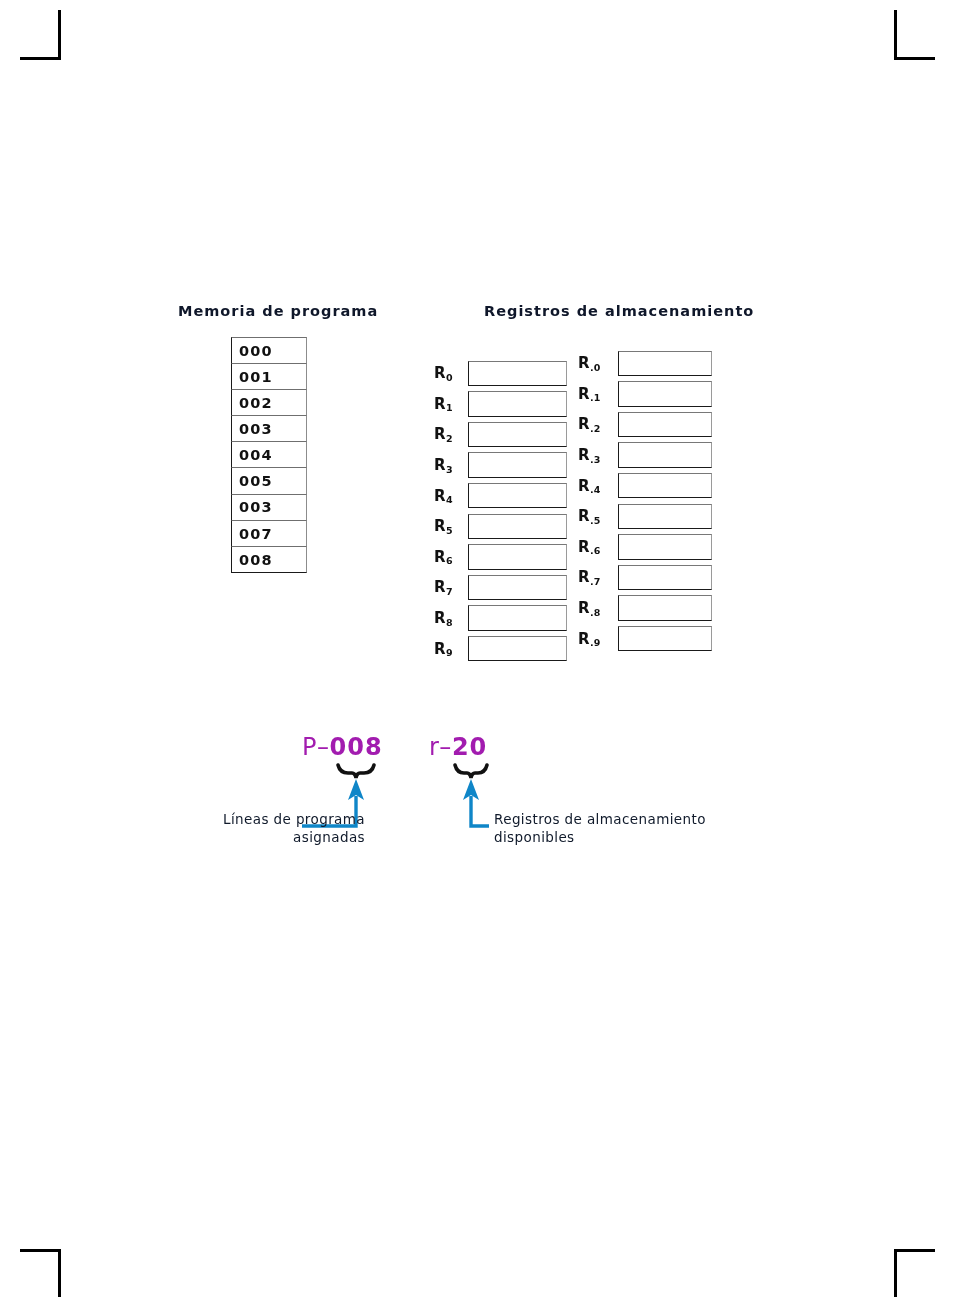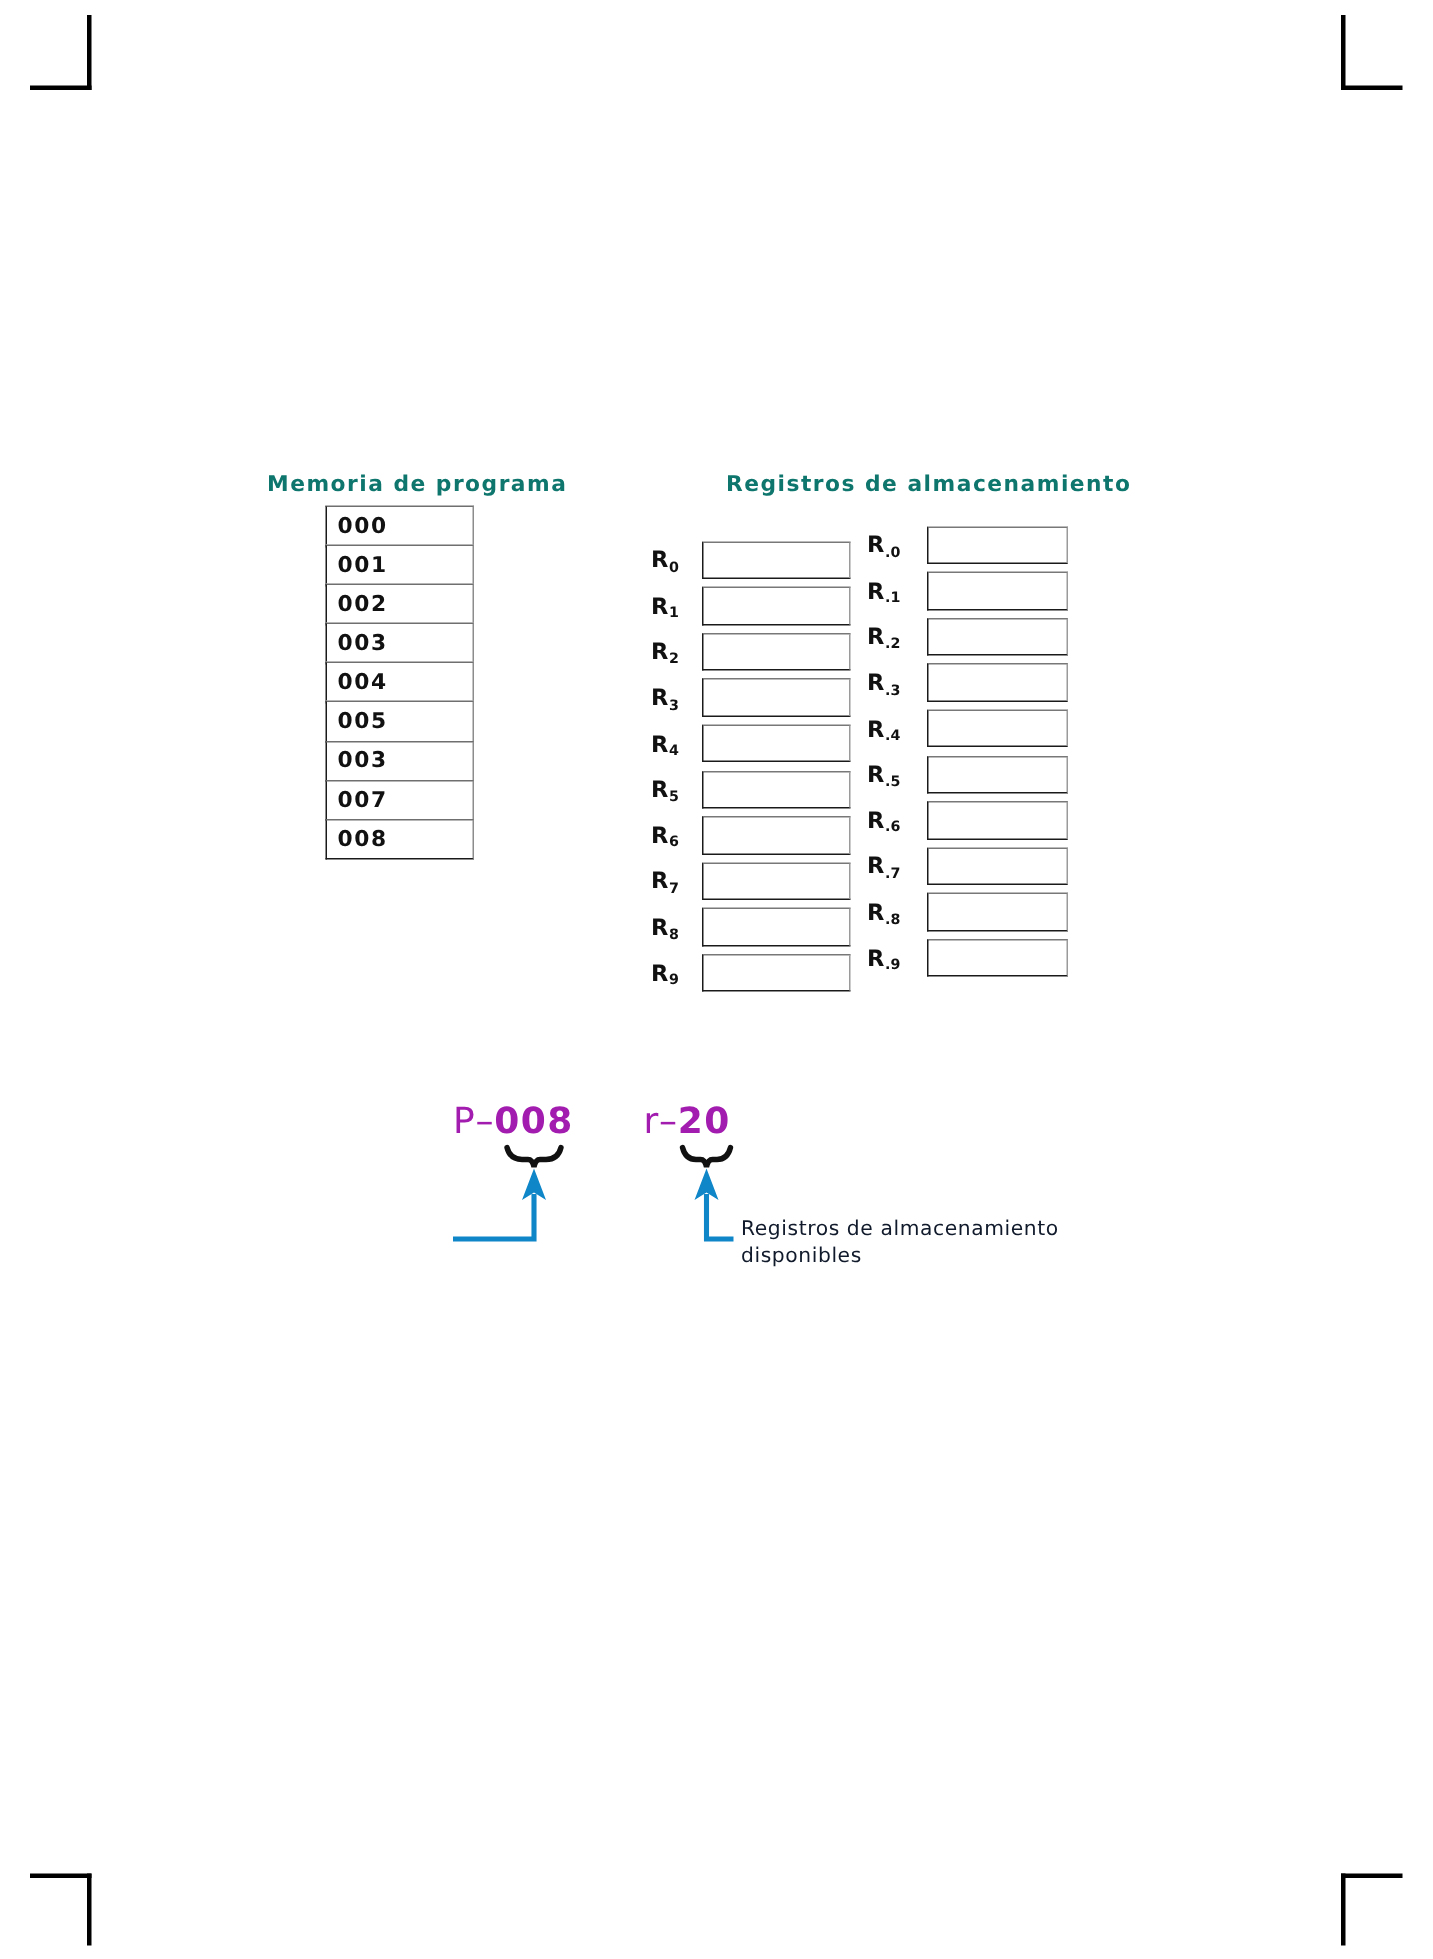--- a/index.html
+++ b/index.html
@@ -32,36 +32,35 @@
   #crop-bl .v { left: 38px; top: 3px; height: 48px; }
   #crop-bl .h { left: 0; top: 3px; width: 41px; }
 
   #crop-br { left: 893px; top: 1246px; width: 42px; height: 50px; }
   #crop-br .v { left: 1px; top: 3px; height: 48px; }
   #crop-br .h { left: 1px; top: 3px; width: 41px; }
 
   
   .heading {
     position: absolute;
-    color: #0f766e;
+    color: #0f172a;
     font-weight: bold;
     font-size: 14.5px;
     letter-spacing: 1.0px;
     white-space: nowrap;
-    margin-top: 12px;
   }
   #heading-program { left: 178px; top: 303px; }
   #heading-registers { left: 484px; top: 303px; }
 
   
   #program-memory {
     position: absolute;
-    left: 217px;
+    left: 231px;
     top: 337px;
-    width: 99px;
+    width: 76px;
   }
   .mem-row {
     box-sizing: border-box;
     height: 27.7px;
     border: 1.6px solid #1a1a1a;
     border-top-color: #6f6f6f;
     border-right-color: #8c8c8c;
     margin-top: -1.6px;
     display: flex;
     align-items: center;
@@ -295,18 +294,22 @@
 
     <path d="M 302 126 L 356 126 L 356 96" fill="none" stroke="#0f86c8" stroke-width="3.4"></path>
     <polygon points="356,79 348,100 356,95 364,100" fill="#0f86c8"></polygon>
 
     <path d="M 455 65 Q 457 73 464 73 L 467 73 Q 470 73 471 78 Q 472 73 475 73 L 478 73 Q 485 73 487 65" fill="none" stroke="#111111" stroke-width="3.6" stroke-linecap="round"></path>
 
     <path d="M 489 126 L 471 126 L 471 96" fill="none" stroke="#0f86c8" stroke-width="3.4"></path>
     <polygon points="471,79 463,100 471,95 479,100" fill="#0f86c8"></polygon>
   </svg>
 
+  <div class="caption" id="caption-program">
+    <div>Líneas de programa</div>
+    <div>asignadas</div>
+  </div>
 
   <div class="caption" id="caption-registers">
     <div>Registros de almacenamiento</div>
     <div>disponibles</div>
   </div>
 </div>
 
 </body></html>

